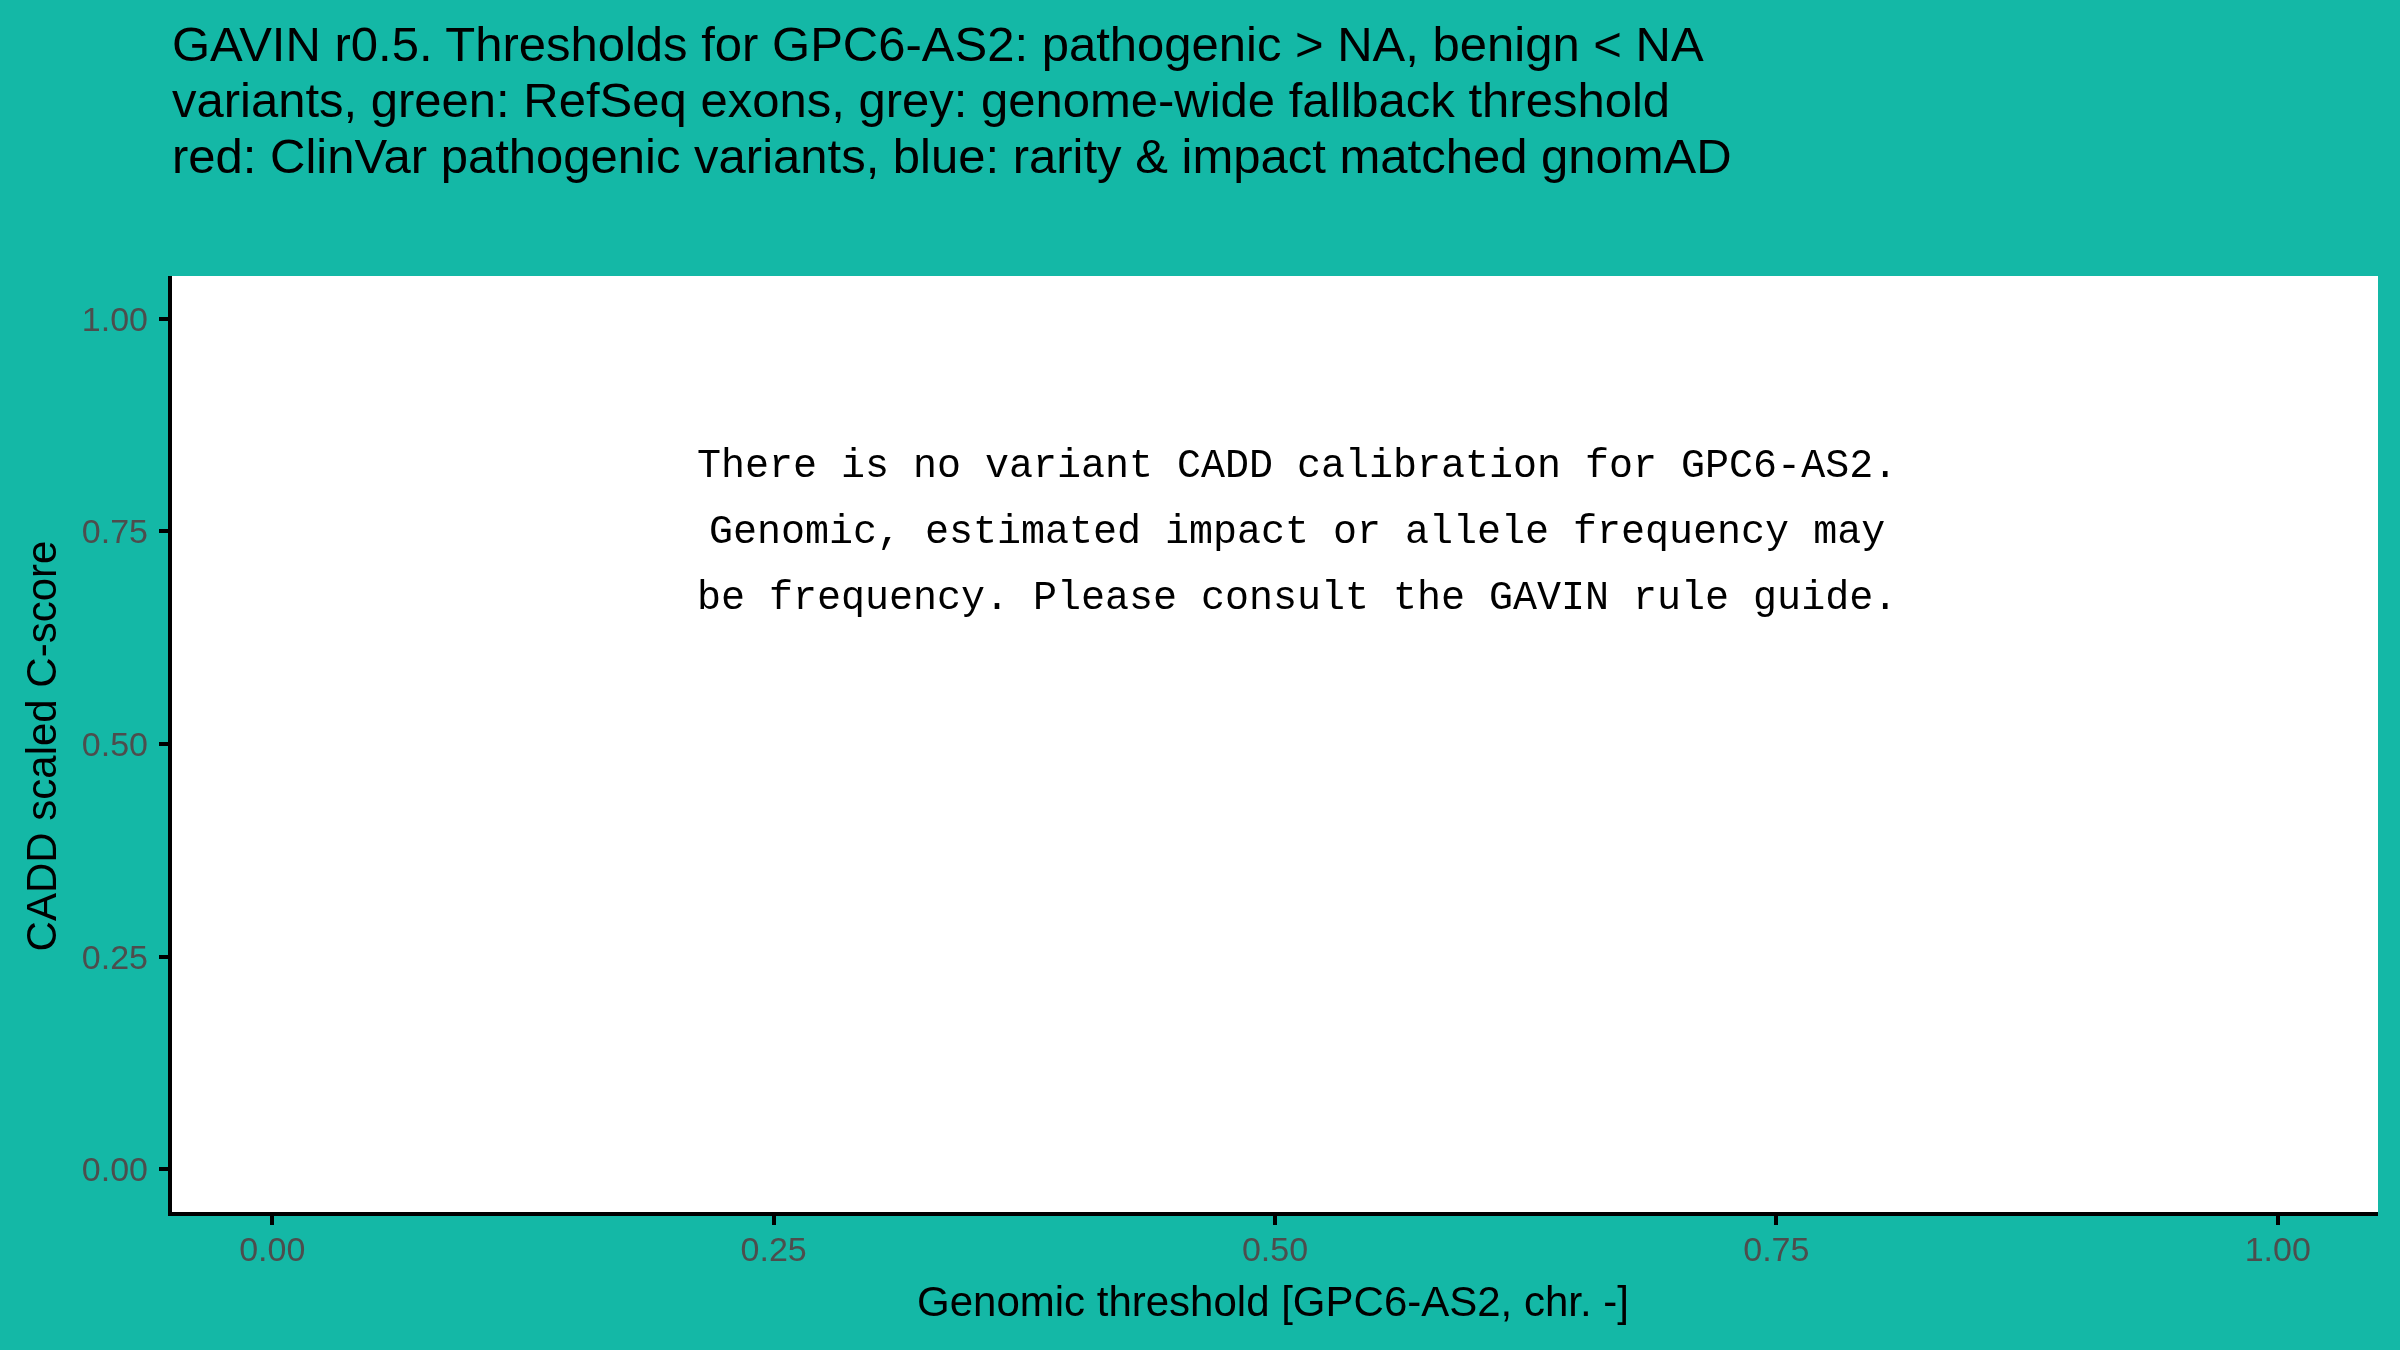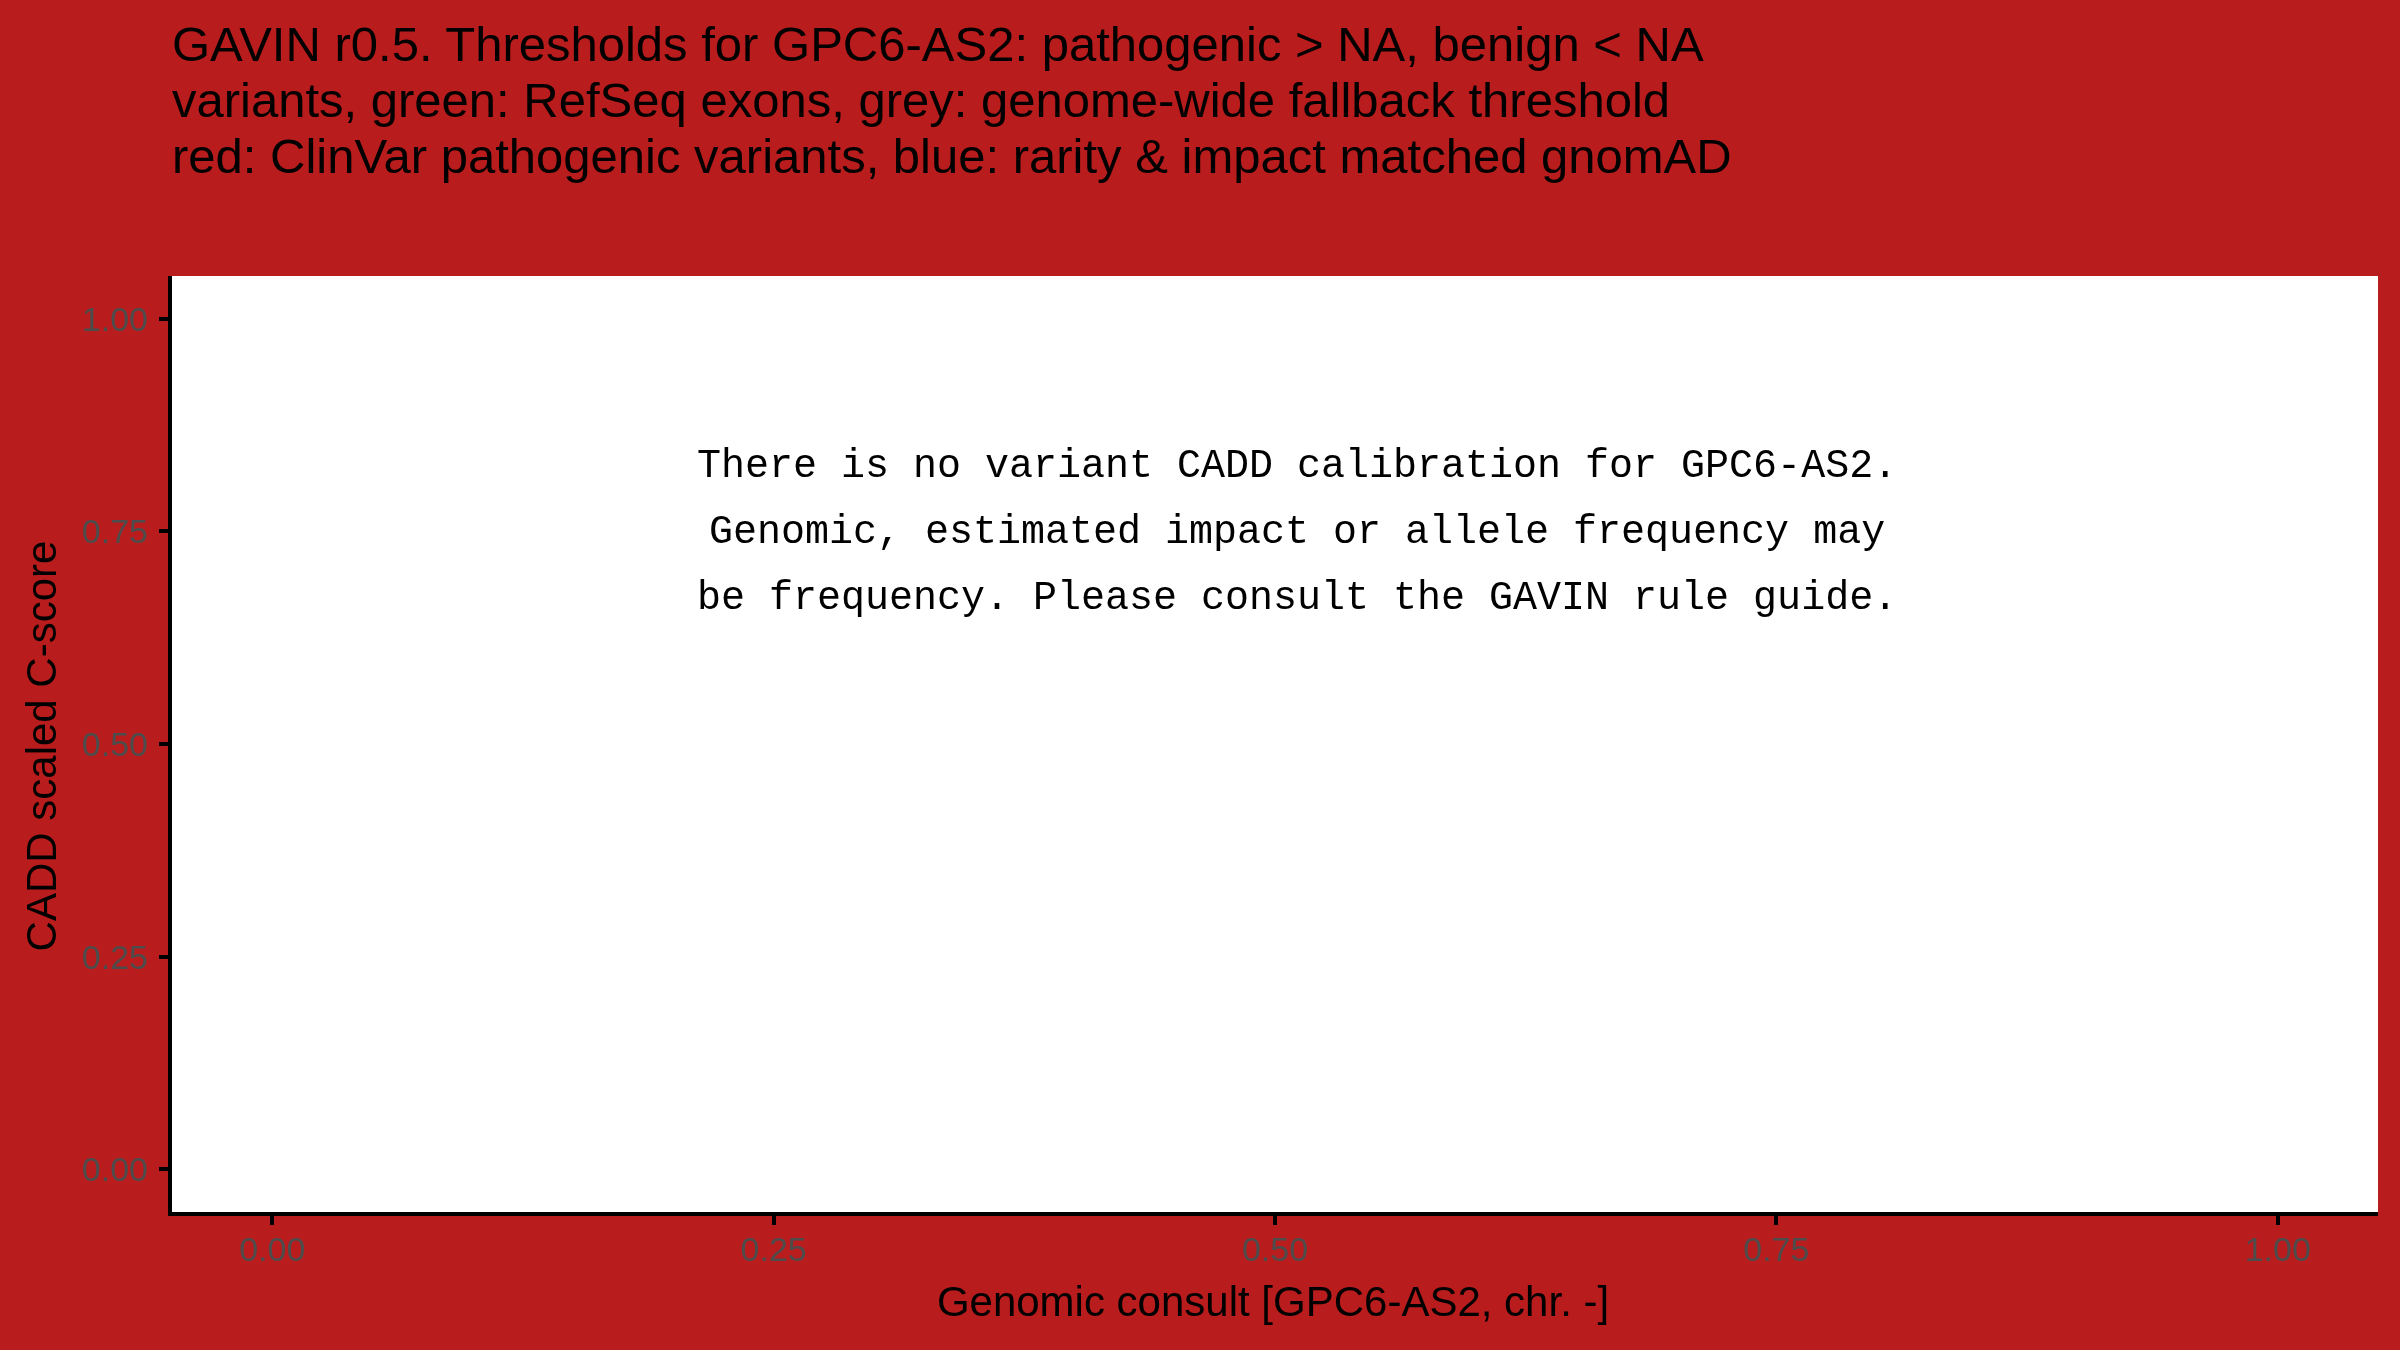--- a/index.html
+++ b/index.html
@@ -3,21 +3,21 @@
 <meta charset="utf-8">
 <style>
   * { margin: 0; padding: 0; box-sizing: border-box; }
   html, body {
     width: 2400px; height: 1350px;
     background: #ffffff;
     font-family: "Liberation Sans", sans-serif;
     position: relative;
     overflow: hidden;
   }
-  .page { position: absolute; left: 0; top: 0; width: 2400px; height: 1350px; background: #b91c1c; }
+  .page { position: absolute; left: 0; top: 0; width: 2400px; height: 1350px; background: #14b8a6; }
 
   
   .chart-title {
     position: absolute;
     left: 172px; top: 16px;
     font-size: 49px;
     line-height: 56px;
     color: #000000;
     white-space: nowrap;
   }
@@ -125,16 +125,16 @@
       <div class="y-tick" style="bottom: 27.2727%;"></div>
       <div class="y-tick-label" style="bottom: 27.2727%;">0.25</div>
       <div class="y-tick" style="bottom: 50%;"></div>
       <div class="y-tick-label" style="bottom: 50%;">0.50</div>
       <div class="y-tick" style="bottom: 72.7273%;"></div>
       <div class="y-tick-label" style="bottom: 72.7273%;">0.75</div>
       <div class="y-tick" style="bottom: 95.4545%;"></div>
       <div class="y-tick-label" style="bottom: 95.4545%;">1.00</div>
     </div>
 
-  <div class="x-axis-title">Genomic consult [GPC6-AS2, chr. -]</div>
+  <div class="x-axis-title">Genomic threshold [GPC6-AS2, chr. -]</div>
   <div class="y-axis-title">CADD scaled C-score</div>
 
 </div>
 
 </body></html>

